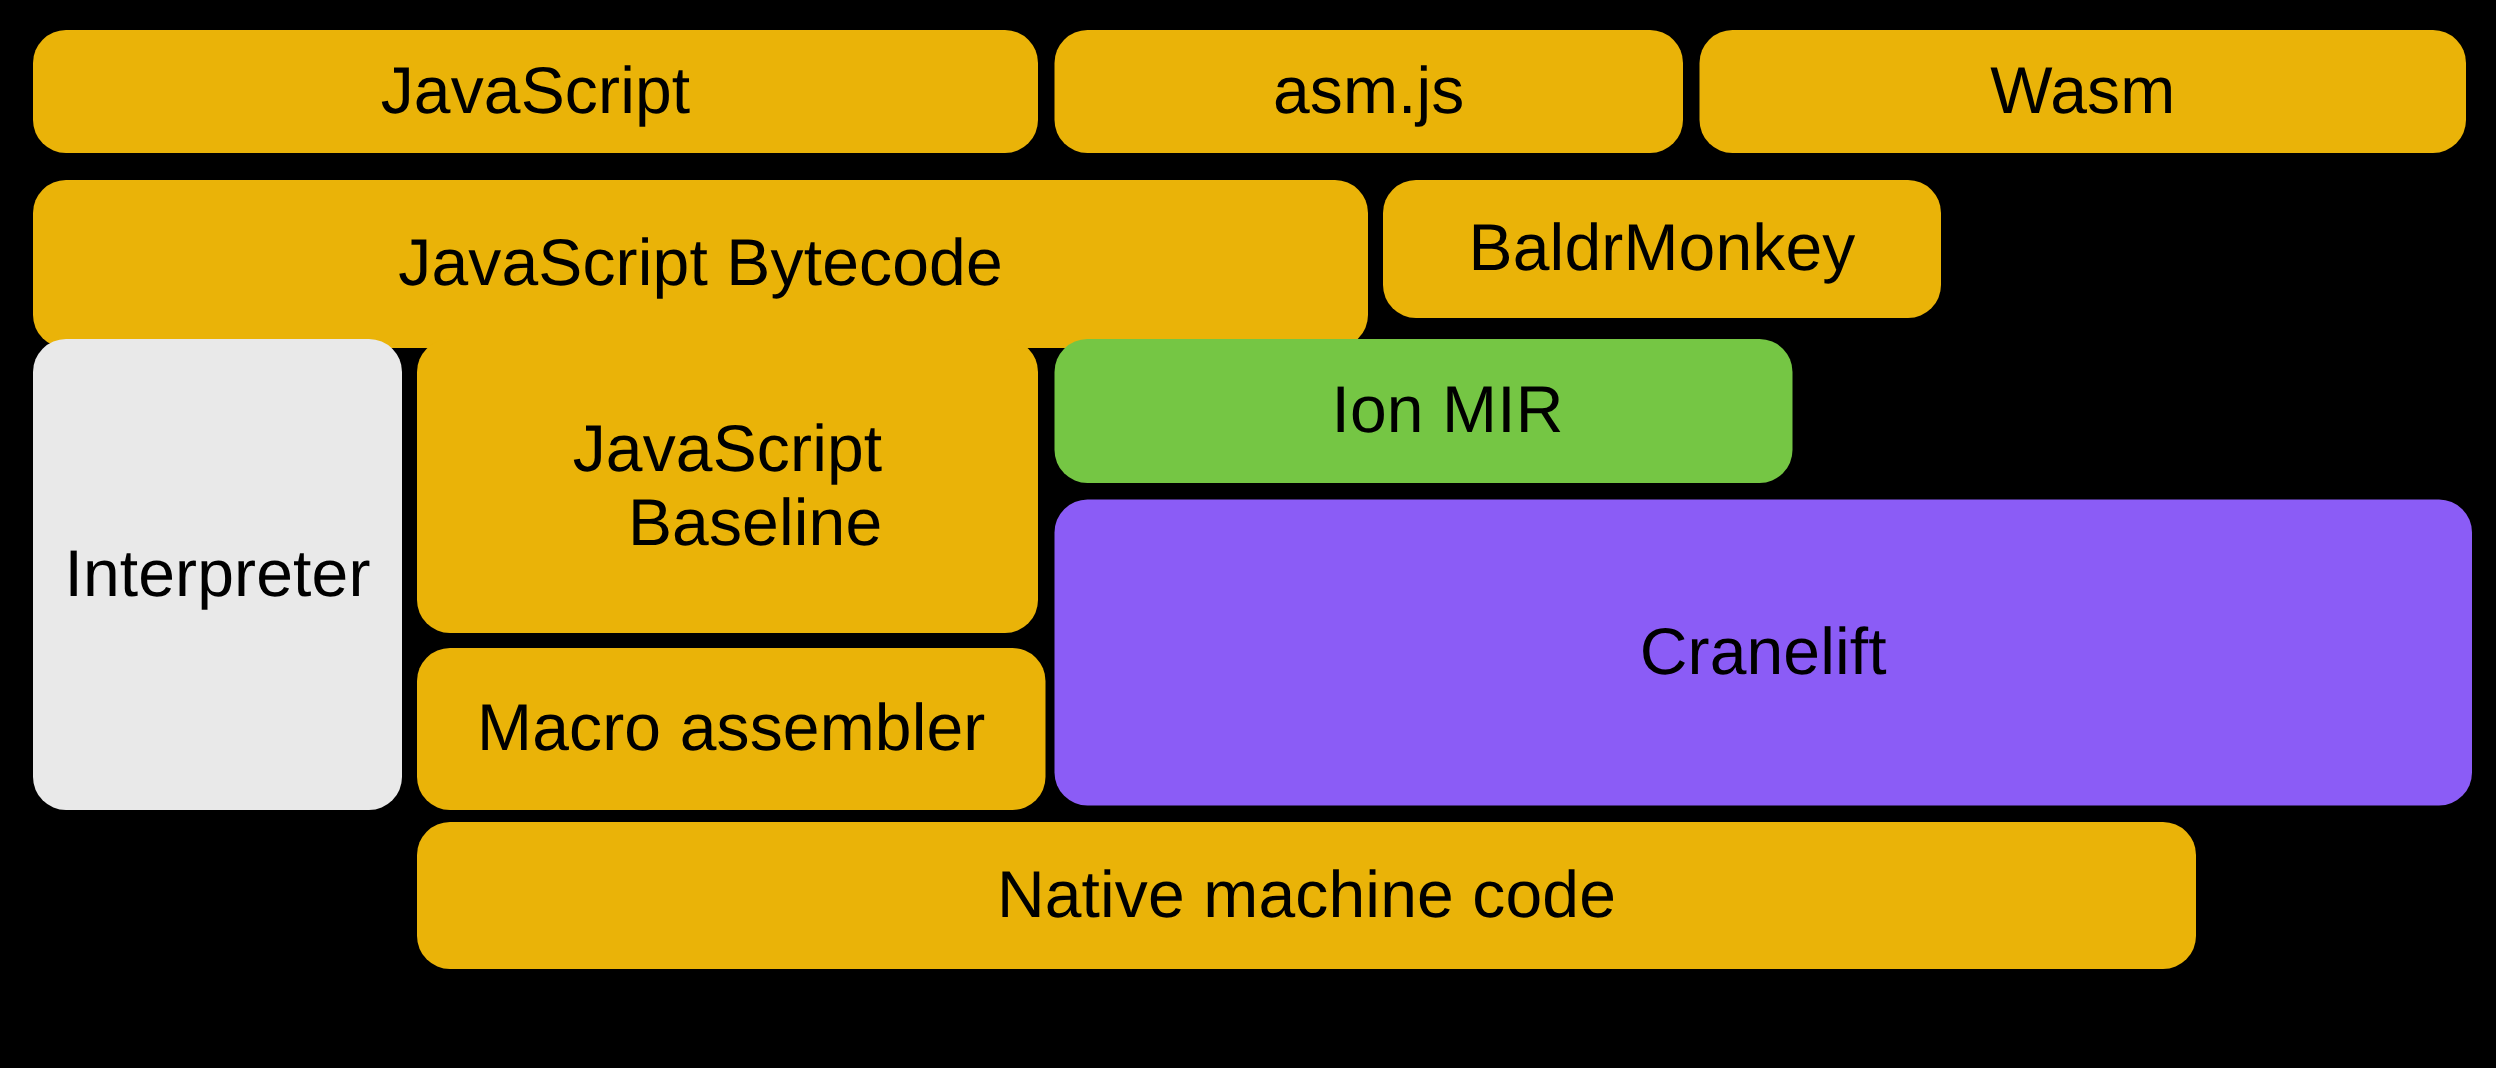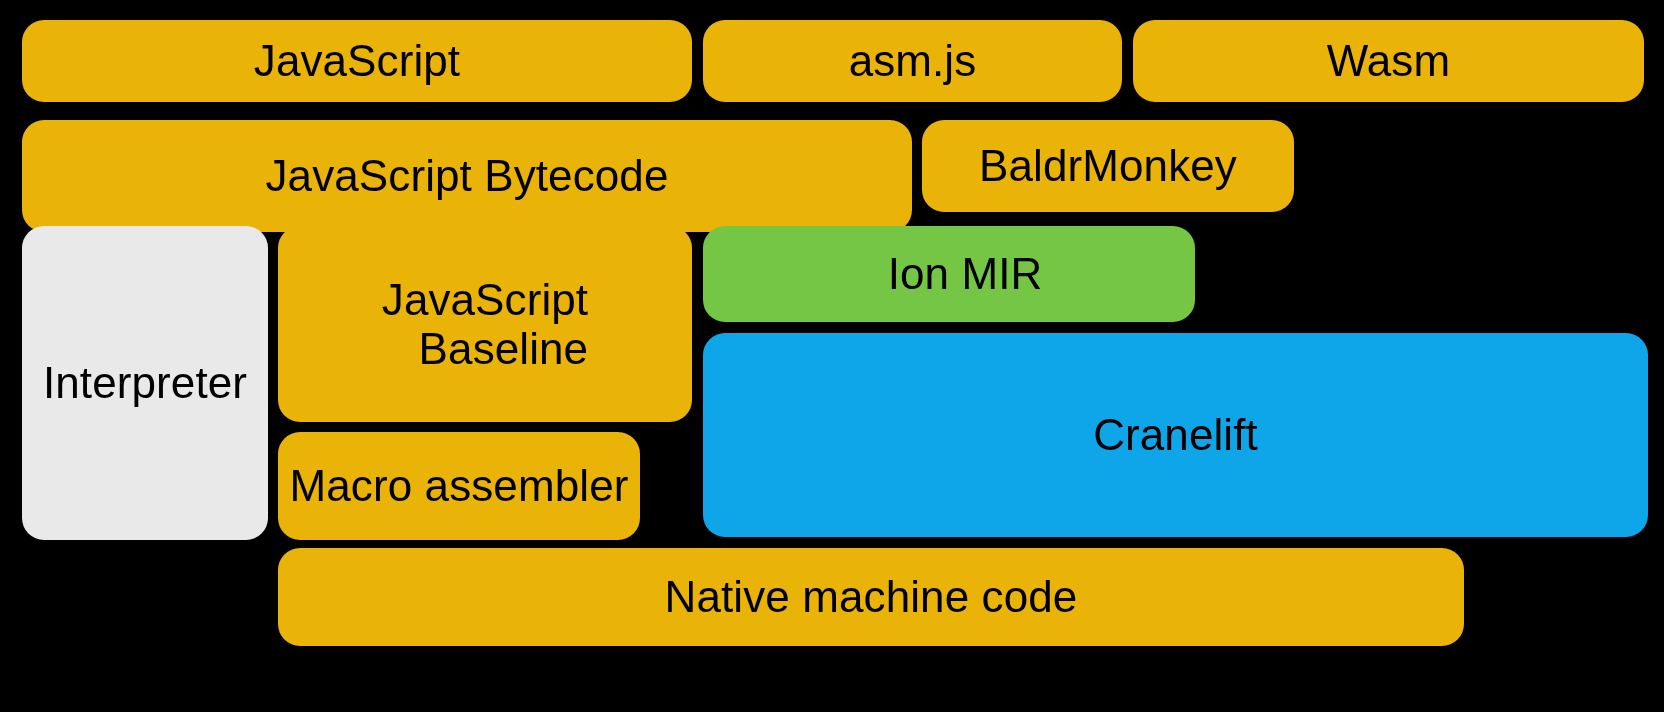--- a/index.html
+++ b/index.html
@@ -27,35 +27,35 @@
     font-size: 44px;
     line-height: 1.12;
     font-weight: 400;
     letter-spacing: 0.1px;
     white-space: pre-line;
     -webkit-font-smoothing: antialiased;
   }
   .fill-white { background: #eab308; text-align: right; }
   .fill-gray  { background: #E9E9E9; }
   .fill-green { background: #75C644; padding-left: 32px; }
-  .fill-pink  { background: #0ea5e9; }
+  .fill-pink  { background: #8b5cf6; }
 
   
   #n-javascript        { left: 22px;   top: 20px;  width: 670px; height: 82px; }
   #n-asmjs             { left: 703px;  top: 20px;  width: 419px; height: 82px; }
   #n-wasm              { left: 1133px; top: 20px;  width: 511px; height: 82px; }
 
   
   #n-js-bytecode       { left: 22px;   top: 120px; width: 890px; height: 112px; }
   #n-baldrmonkey       { left: 922px;  top: 120px; width: 372px; height: 92px; }
 
   
   #n-interpreter       { left: 22px;   top: 226px; width: 246px; height: 314px; }
   #n-js-baseline       { left: 278px;  top: 226px; width: 414px; height: 196px; }
-  #n-macro-assembler   { left: 278px;  top: 432px; width: 362px; height: 108px; }
+  #n-macro-assembler   { left: 278px;  top: 432px; width: 419px; height: 108px; }
   #n-ion-mir           { left: 703px;  top: 226px; width: 492px; height: 96px; }
   #n-cranelift         { left: 703px;  top: 333px; width: 945px; height: 204px; }
 
   
   #n-native-machine    { left: 278px;  top: 548px; width: 1186px; height: 98px; }
 </style>
 </head>
 <body>
 
 <div id="canvas">

